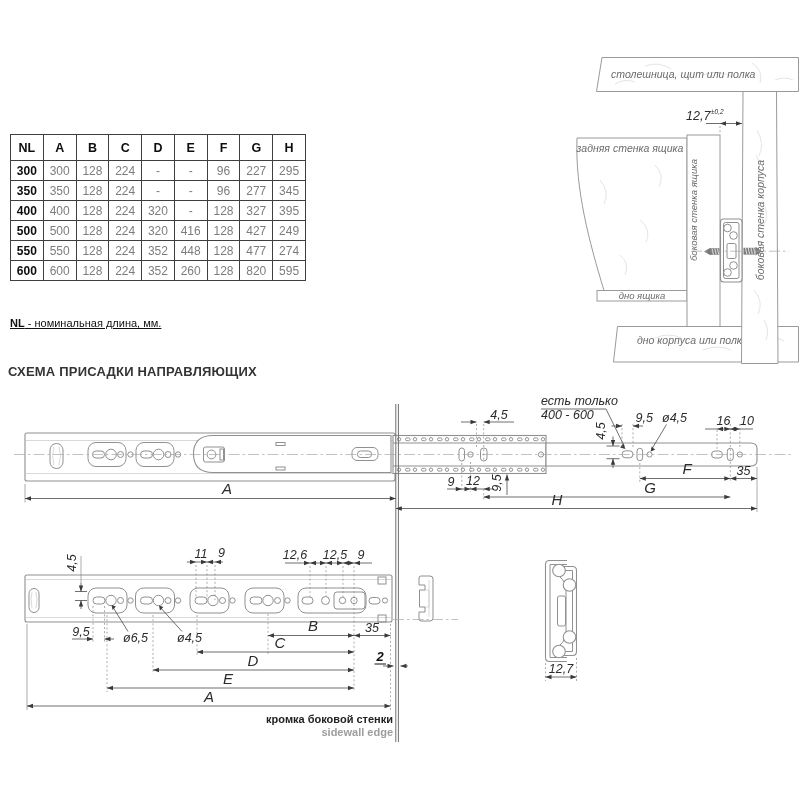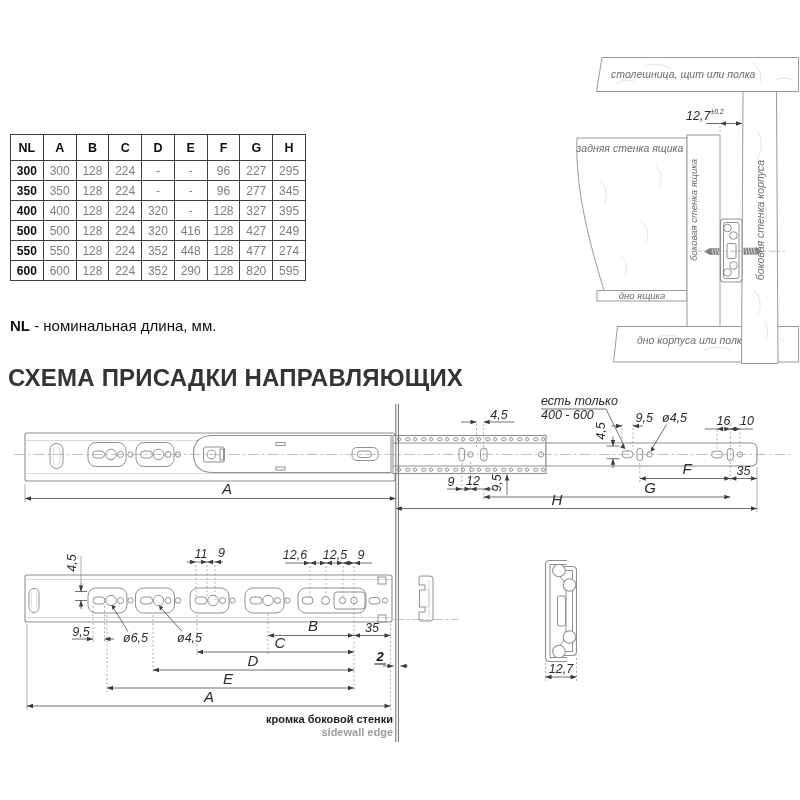--- a/index.html
+++ b/index.html
@@ -5,24 +5,24 @@
   html,body{margin:0;padding:0;background:#fff;}
   #page{position:relative;width:800px;height:800px;background:#fff;overflow:hidden;
         font-family:"Liberation Sans",sans-serif;}
   
   #dim-table{position:absolute;left:10px;top:134px;border-collapse:collapse;table-layout:fixed;
              width:296px;}
   #dim-table th,#dim-table td{border:1px solid #3f3f3f;text-align:center;padding:0;
              font-size:12px;color:#7d7d7d;height:19px;overflow:hidden;}
   #dim-table th{height:25px;font-size:12.5px;color:#0d0d0d;font-weight:bold;}
   #dim-table td.nl{font-weight:bold;color:#0d0d0d;}
-  #table-note{position:absolute;left:10px;top:317px;font-size:15px;color:#111;}
+  #table-note{position:absolute;left:10px;top:317px;font-size:11px;color:#111;text-decoration:underline;}
   #table-note b{font-weight:bold;}
   
-  #heading{position:absolute;left:8px;top:364px;font-size:24px;font-weight:bold;
+  #heading{position:absolute;left:8px;top:364px;font-size:13px;font-weight:bold;
            color:#343434;letter-spacing:.2px;white-space:nowrap;}
   
   svg{position:absolute;overflow:visible;}
   .o  {fill:#fff;stroke:#909090;stroke-width:1.1;}
   .o2 {fill:none;stroke:#909090;stroke-width:1;}
   .thin{stroke:#c9c9c9;stroke-width:.7;fill:none;}
   .dim{stroke:#4a4a4a;stroke-width:.8;fill:none;}
   .ex2{stroke:#8a8a8a;stroke-width:.7;fill:none;}
   .ext{stroke:#8a8a8a;stroke-width:.7;stroke-dasharray:2 2.2;fill:none;}
   .cl {stroke:#a8a8a8;stroke-width:.7;stroke-dasharray:11 3 2.5 3;fill:none;}
@@ -133,21 +133,21 @@
           <td>477</td>
           <td>274</td>
         </tr>
 
         <tr>
           <td class="nl">600</td>
           <td>600</td>
           <td>128</td>
           <td>224</td>
           <td>352</td>
-          <td>290</td>
+          <td>260</td>
           <td>128</td>
           <td>820</td>
           <td>595</td>
         </tr>
       </tbody>
   </table>
   <div id="table-note"><b>NL</b><span> - номинальная длина, мм.</span></div>
 
   <div id="heading">СХЕМА ПРИСАДКИ НАПРАВЛЯЮЩИХ</div>
 

